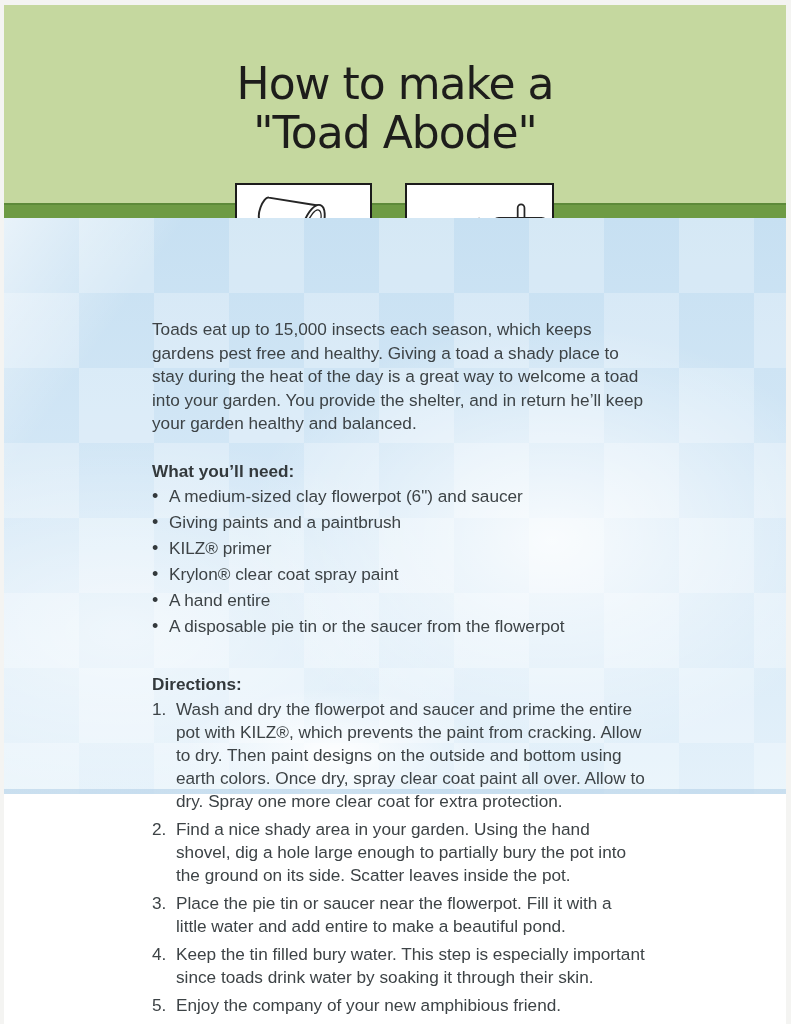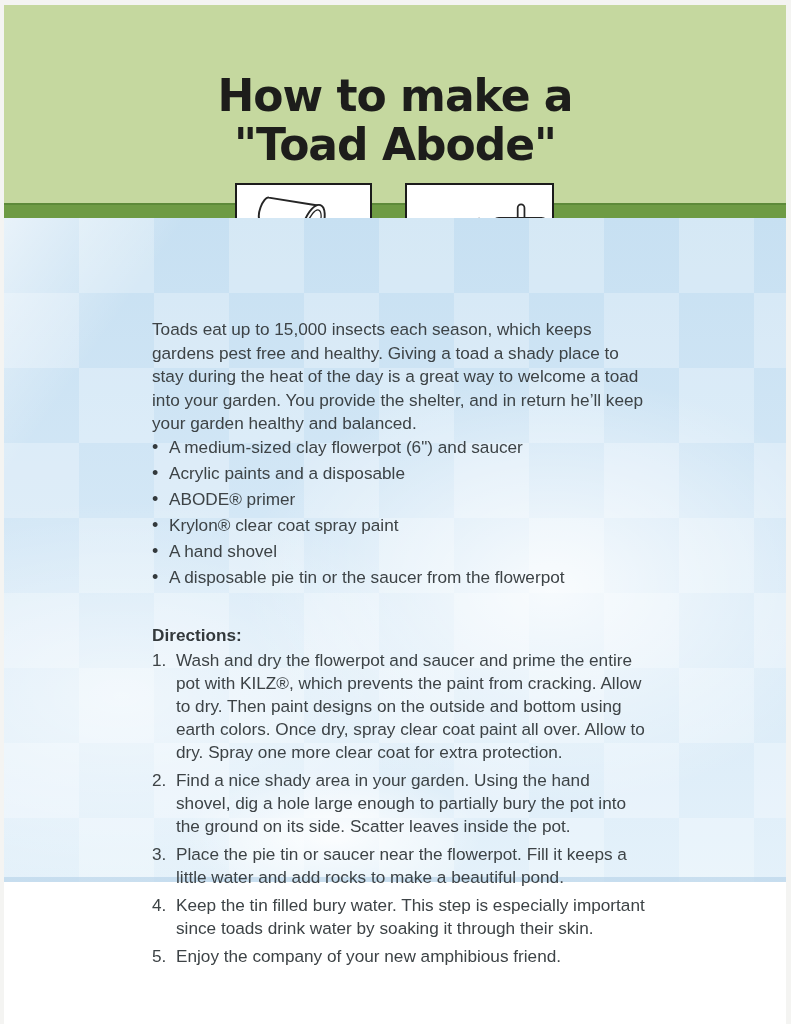--- a/index.html
+++ b/index.html
@@ -13,27 +13,27 @@
     background:#fff;overflow:hidden;
   }
   
   .header{
     height:198px;background:#c5d89f;
     display:flex;flex-direction:column;align-items:center;justify-content:flex-start;
     padding-top:50px;box-sizing:border-box;
   }
   .title{
     text-align:center;color:#1d1d1b;
-    font-family:"DejaVu Sans", sans-serif;font-weight:bold;
-    font-size:44px;line-height:49px;letter-spacing:-1px;margin:16px;
+    font-family:"DejaVu Sans", sans-serif;font-weight:normal;
+    font-size:44px;line-height:49px;letter-spacing:-1px;margin:4px;
   }
   .stripe{height:15px;background:#6e9b44;border-top:2px solid #5d8a39;box-sizing:border-box;}
   
   .blue-area{
-    position:relative;height:664px;box-sizing:border-box;
+    position:relative;height:576px;box-sizing:border-box;
     padding:100px 140px 0 148px;
     background-image:
       linear-gradient(to top, rgba(183,211,233,.65) 0 5px, rgba(0,0,0,0) 5px),
       radial-gradient(ellipse 230px 100px at 42% 93%, rgba(255,255,255,.9) 0%, rgba(255,255,255,0) 65%),
       radial-gradient(ellipse 430px 300px at 70% 56%, rgba(255,255,255,.8) 0%, rgba(255,255,255,0) 72%),
       radial-gradient(ellipse 520px 280px at 15% 72%, rgba(255,255,255,.55) 0%, rgba(255,255,255,0) 70%),
       linear-gradient(125deg, rgba(255,255,255,.6) 0px, rgba(255,255,255,0) 150px),
       conic-gradient(rgba(255,255,255,.25) 25%, rgba(255,255,255,0) 0 50%, rgba(255,255,255,.25) 0 75%, rgba(255,255,255,0) 0),
       linear-gradient(to bottom,#c7e0f2 0%, #d3e7f6 45%, #e4f1fa 100%);
     background-size:auto,auto,auto,auto,auto,150px 150px,auto;
@@ -164,32 +164,33 @@
         <ellipse cx="114" cy="100" rx="27" ry="9.5" fill="#fff" stroke="#262626" stroke-width="1.8"></ellipse>
         <ellipse cx="114" cy="97.5" rx="26" ry="8.5" fill="#fff" stroke="#262626" stroke-width="1.3"></ellipse>
       </g>
     </svg>
   </div>
 
   <div class="blue-area">
 
     <p class="intro">Toads eat up to 15,000 insects each season, which keeps gardens pest free and healthy. Giving a toad a shady place to stay during the heat of the day is a great way to welcome a toad into your garden. You provide the shelter, and in return he’ll keep your garden healthy and balanced.</p>
 
+    <h2 class="section-heading">What you’ll need:</h2>
     <ul class="needs">
       <li>A medium-sized clay flowerpot (6") and saucer</li>
-      <li>Acrylic paints and a disposable</li>
-      <li>ABODE® primer</li>
+      <li>Giving paints and a paintbrush</li>
+      <li>KILZ® primer</li>
       <li>Krylon® clear coat spray paint</li>
-      <li>A hand shovel</li>
+      <li>A hand entire</li>
       <li>A disposable pie tin or the saucer from the flowerpot</li>
     </ul>
 
     <h2 class="section-heading" style="margin-top:36px">Directions:</h2>
     <ol class="steps">
       <li>Wash and dry the flowerpot and saucer and prime the entire pot with KILZ®, which prevents the paint from cracking. Allow to dry. Then paint designs on the outside and bottom using earth colors. Once dry, spray clear coat paint all over. Allow to dry. Spray one more clear coat for extra protection.</li>
       <li>Find a nice shady area in your garden. Using the hand shovel, dig a hole large enough to partially bury the pot into the ground on its side. Scatter leaves inside the pot.</li>
-      <li>Place the pie tin or saucer near the flowerpot. Fill it keeps a little water and add rocks to make a beautiful pond.</li>
+      <li>Place the pie tin or saucer near the flowerpot. Fill it with a little water and add entire to make a beautiful pond.</li>
       <li>Keep the tin filled bury water. This step is especially important since toads drink water by soaking it through their skin.</li>
       <li>Enjoy the company of your new amphibious friend.</li>
     </ol>
 
   </div>
 </div>
 
 </body></html>

